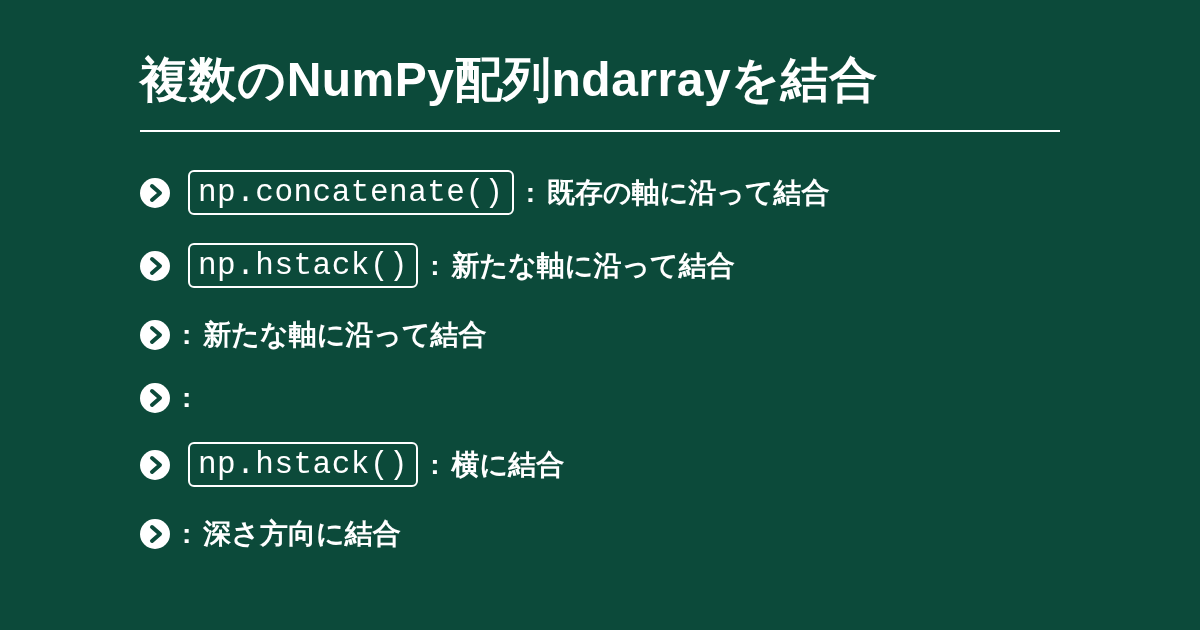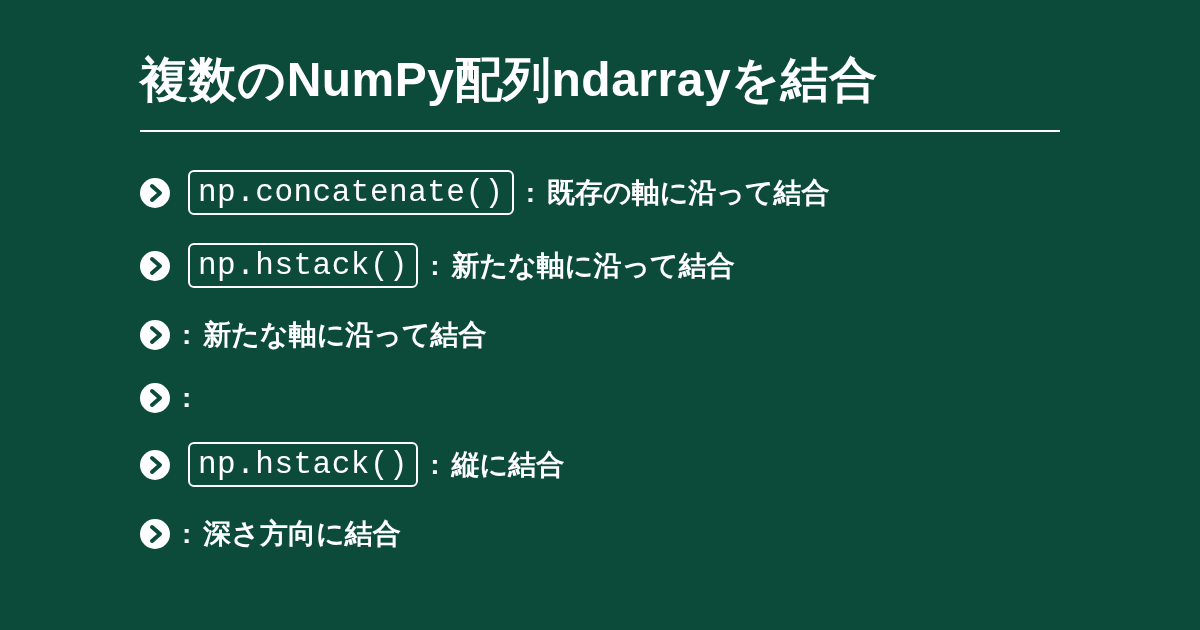--- a/index.html
+++ b/index.html
@@ -113,21 +113,21 @@
 
   <div class="list-item">
     <span class="bullet-icon">
       <svg viewBox="0 0 30 30">
           <circle cx="15" cy="15" r="15" fill="#ffffff"></circle>
           <path d="M12 8 L20 15 L12 22" stroke="#0c4a3a" stroke-width="4" fill="none" stroke-linecap="round" stroke-linejoin="round"></path>
         </svg>
     </span>
     <span class="code-box">np.hstack()</span>
     <span class="sep">:</span>
-    <span class="desc">縦に結合</span>
+    <span class="desc">横に結合</span>
   </div>
 
   <div class="list-item">
     <span class="bullet-icon">
       <svg viewBox="0 0 30 30">
           <circle cx="15" cy="15" r="15" fill="#ffffff"></circle>
           <path d="M12 8 L20 15 L12 22" stroke="#0c4a3a" stroke-width="4" fill="none" stroke-linecap="round" stroke-linejoin="round"></path>
         </svg>
     </span>
     <span class="sep">:</span>

